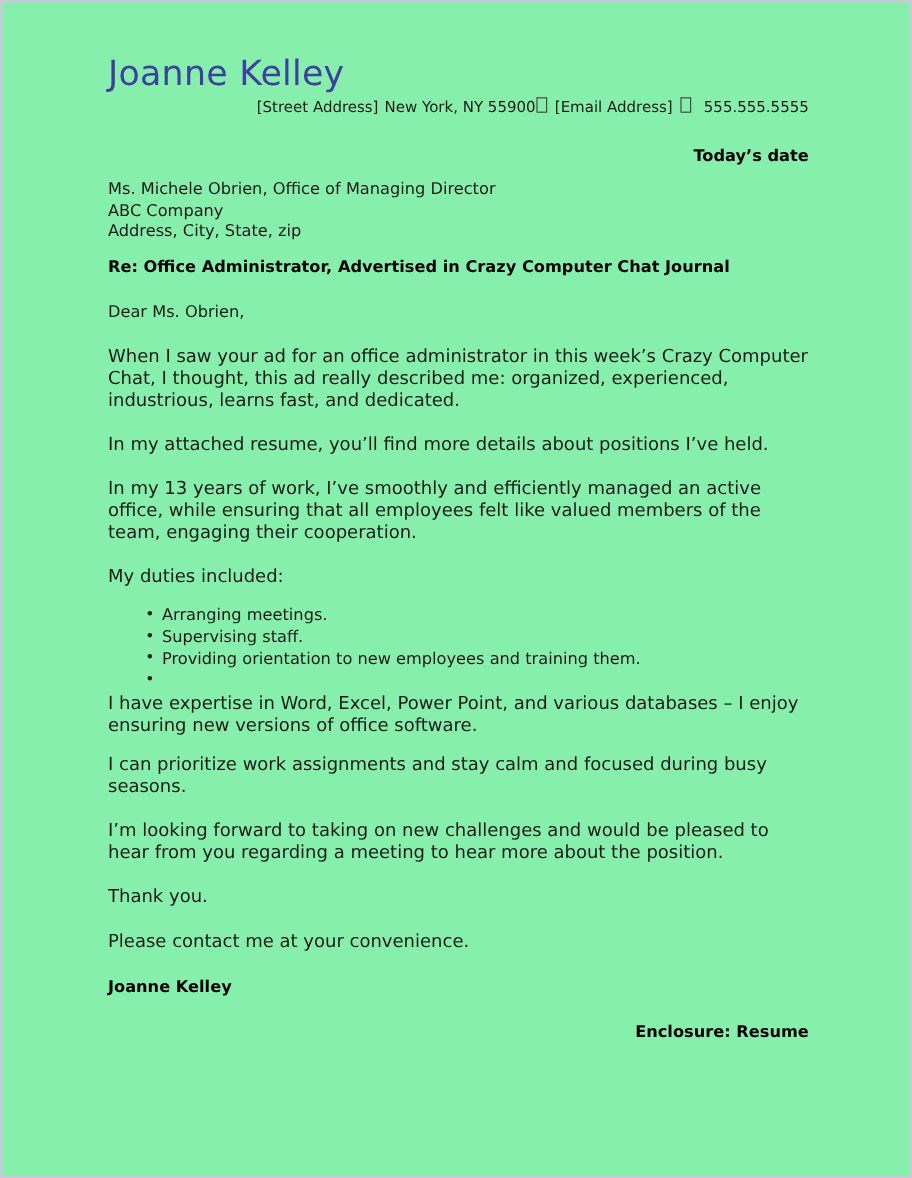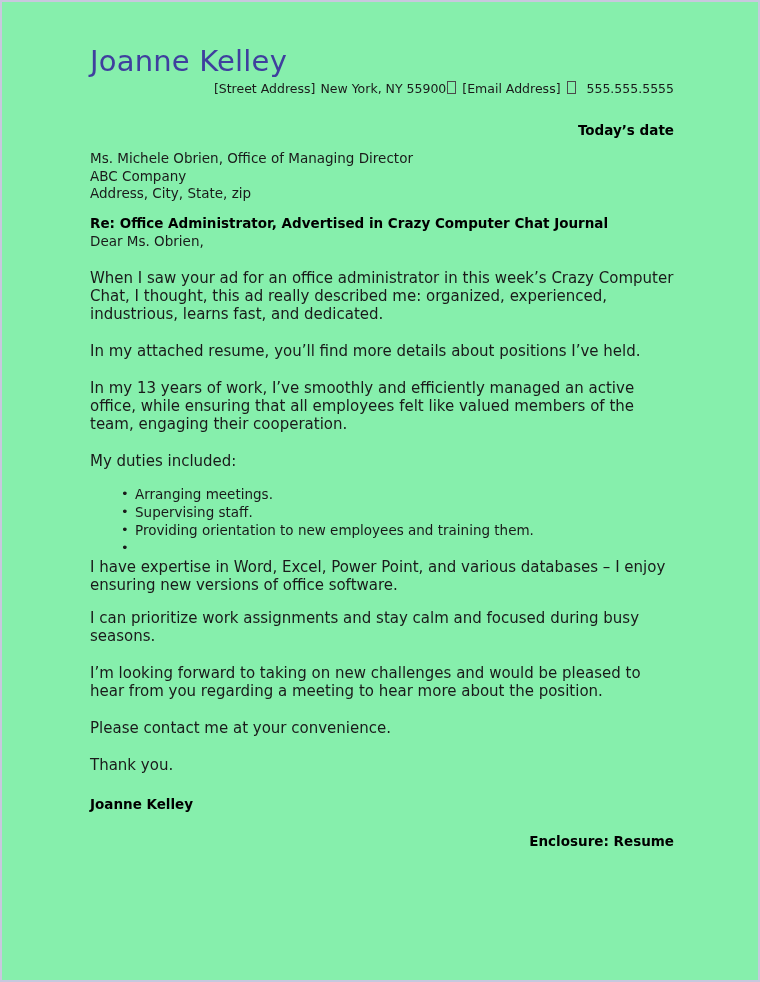--- a/index.html
+++ b/index.html
@@ -89,20 +89,21 @@
   .subject-line {
     margin-top: 11px;
     font-weight: bold;
     font-size: 13.5px;
     line-height: 18px;
     color: #000;
   }
 
   
   .salutation {
+    margin-top: 19px;
     font-size: 13.5px;
     line-height: 18px;
     color: #1a1a1a;
   }
   .body-para {
     margin-top: 19px;
     font-size: 15px;
     line-height: 18px;
     color: #1a1a1a;
   }
@@ -197,22 +198,22 @@
         <span class="bullet">•</span>
       </li>
     </ul>
 
     <p class="body-para">I have expertise in Word, Excel, Power Point, and various databases – I enjoy ensuring new versions of office software.</p>
 
     <p class="body-para tight">I can prioritize work assignments and stay calm and focused during busy seasons.</p>
 
     <p class="body-para">I’m looking forward to taking on new challenges and would be pleased to hear from you regarding a meeting to hear more about the position.</p>
 
+    <p class="body-para">Thank you.</p>
+
     <p class="body-para">Please contact me at your convenience.</p>
-
-    <p class="body-para">Thank you.</p>
 
     <div class="signature-name">Joanne Kelley</div>
 
     <div class="enclosure-line">Enclosure: Resume</div>
 
   </div>
 </div>
 
 </body></html>

